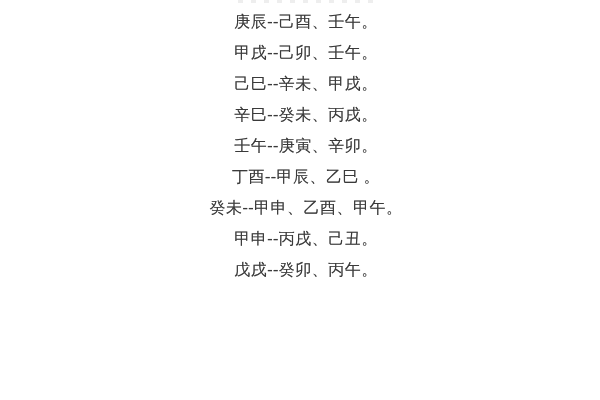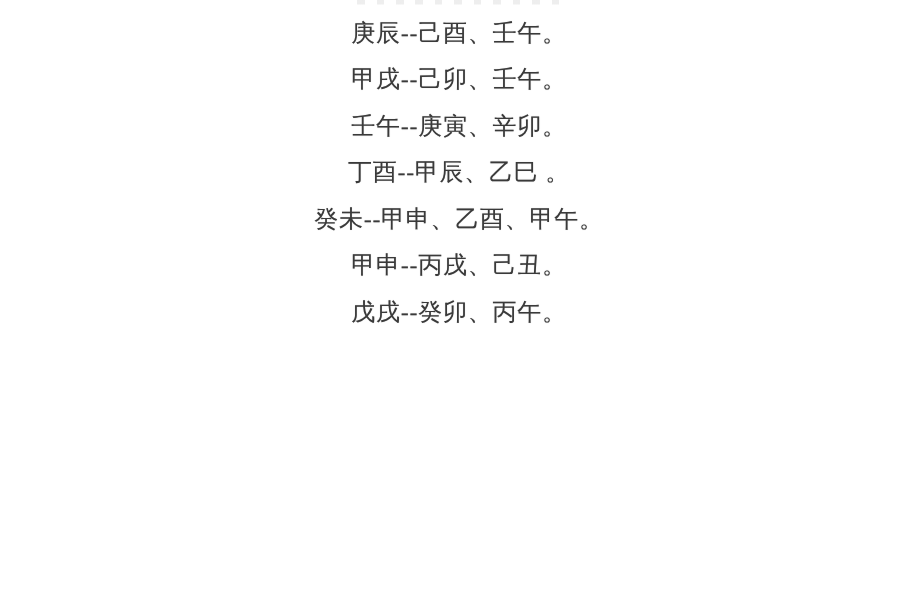--- a/index.html
+++ b/index.html
@@ -49,18 +49,20 @@
   }
 </style>
 </head>
 <body>
 
 <div class="top-remnant"></div>
 
 <div class="doc-page">
   <p class="ganzhi-line">庚辰--己酉、壬午。</p>
   <p class="ganzhi-line">甲戌--己卯、壬午。</p>
+  <p class="ganzhi-line">己巳--辛未、甲戌。</p>
+  <p class="ganzhi-line">辛巳--癸未、丙戌。</p>
   <p class="ganzhi-line">壬午--庚寅、辛卯。</p>
   <p class="ganzhi-line">丁酉--甲辰、乙巳 。</p>
   <p class="ganzhi-line">癸未--甲申、乙酉、甲午。</p>
   <p class="ganzhi-line">甲申--丙戌、己丑。</p>
   <p class="ganzhi-line">戊戌--癸卯、丙午。</p>
 </div>
 
 </body></html>

